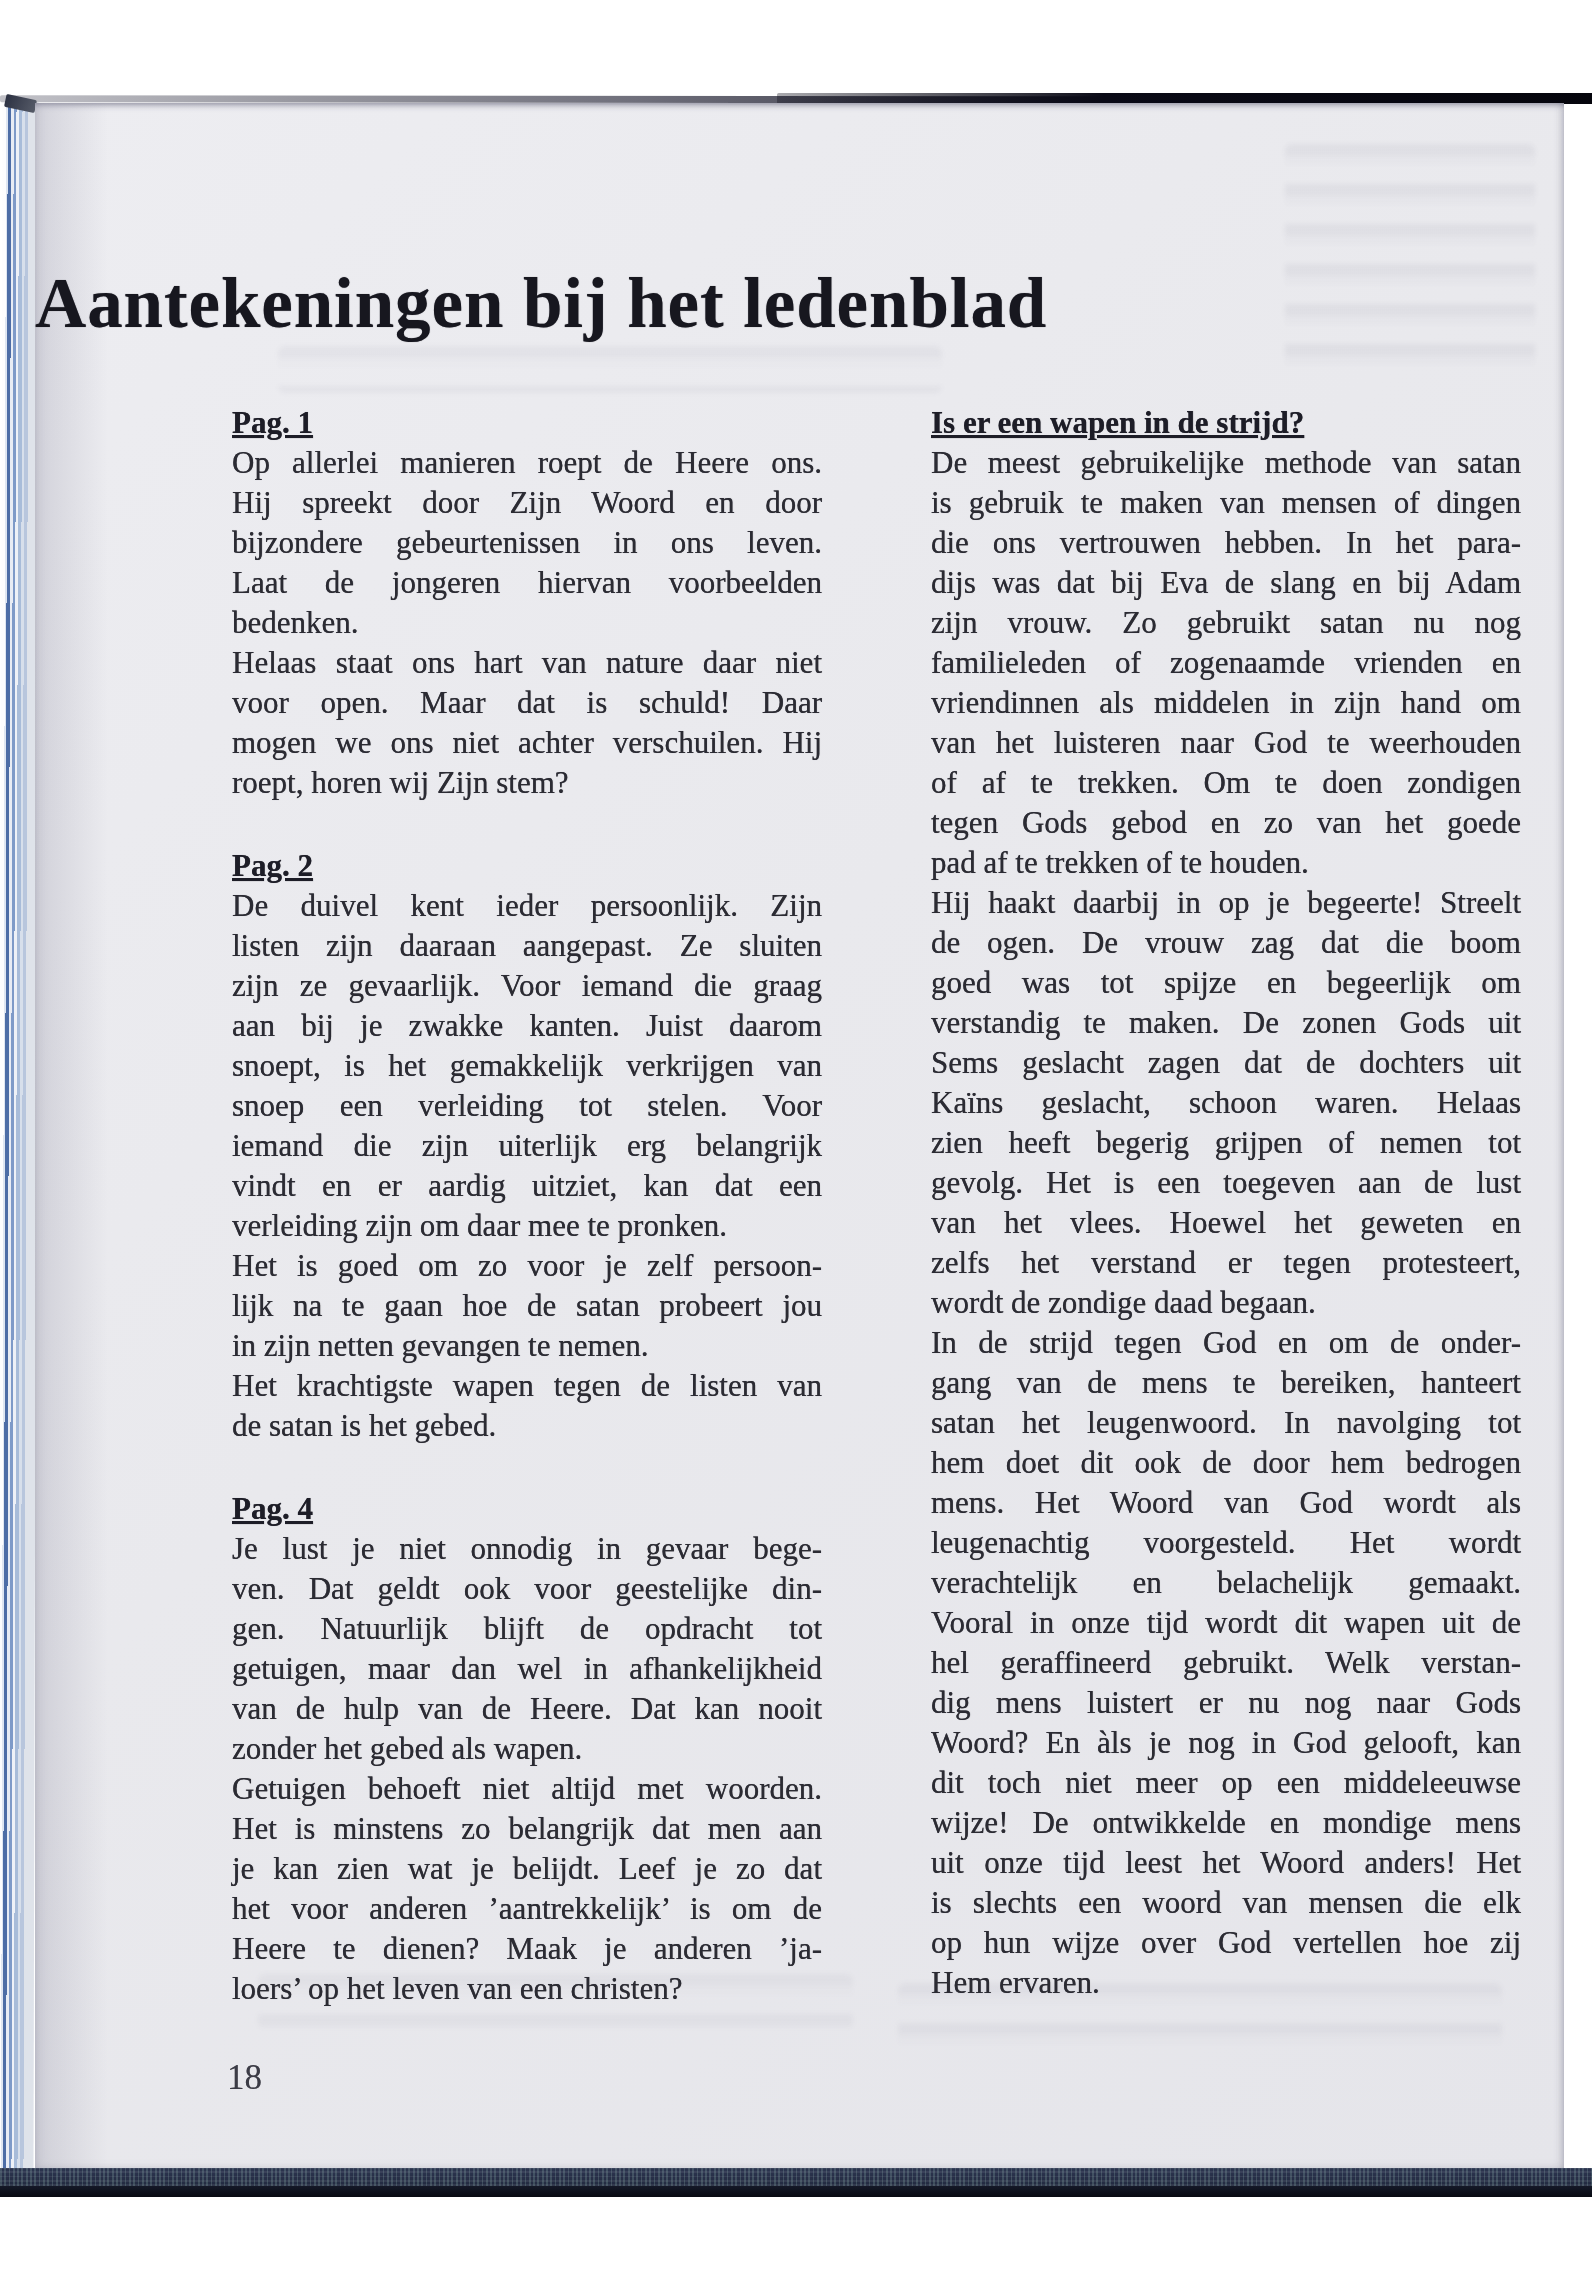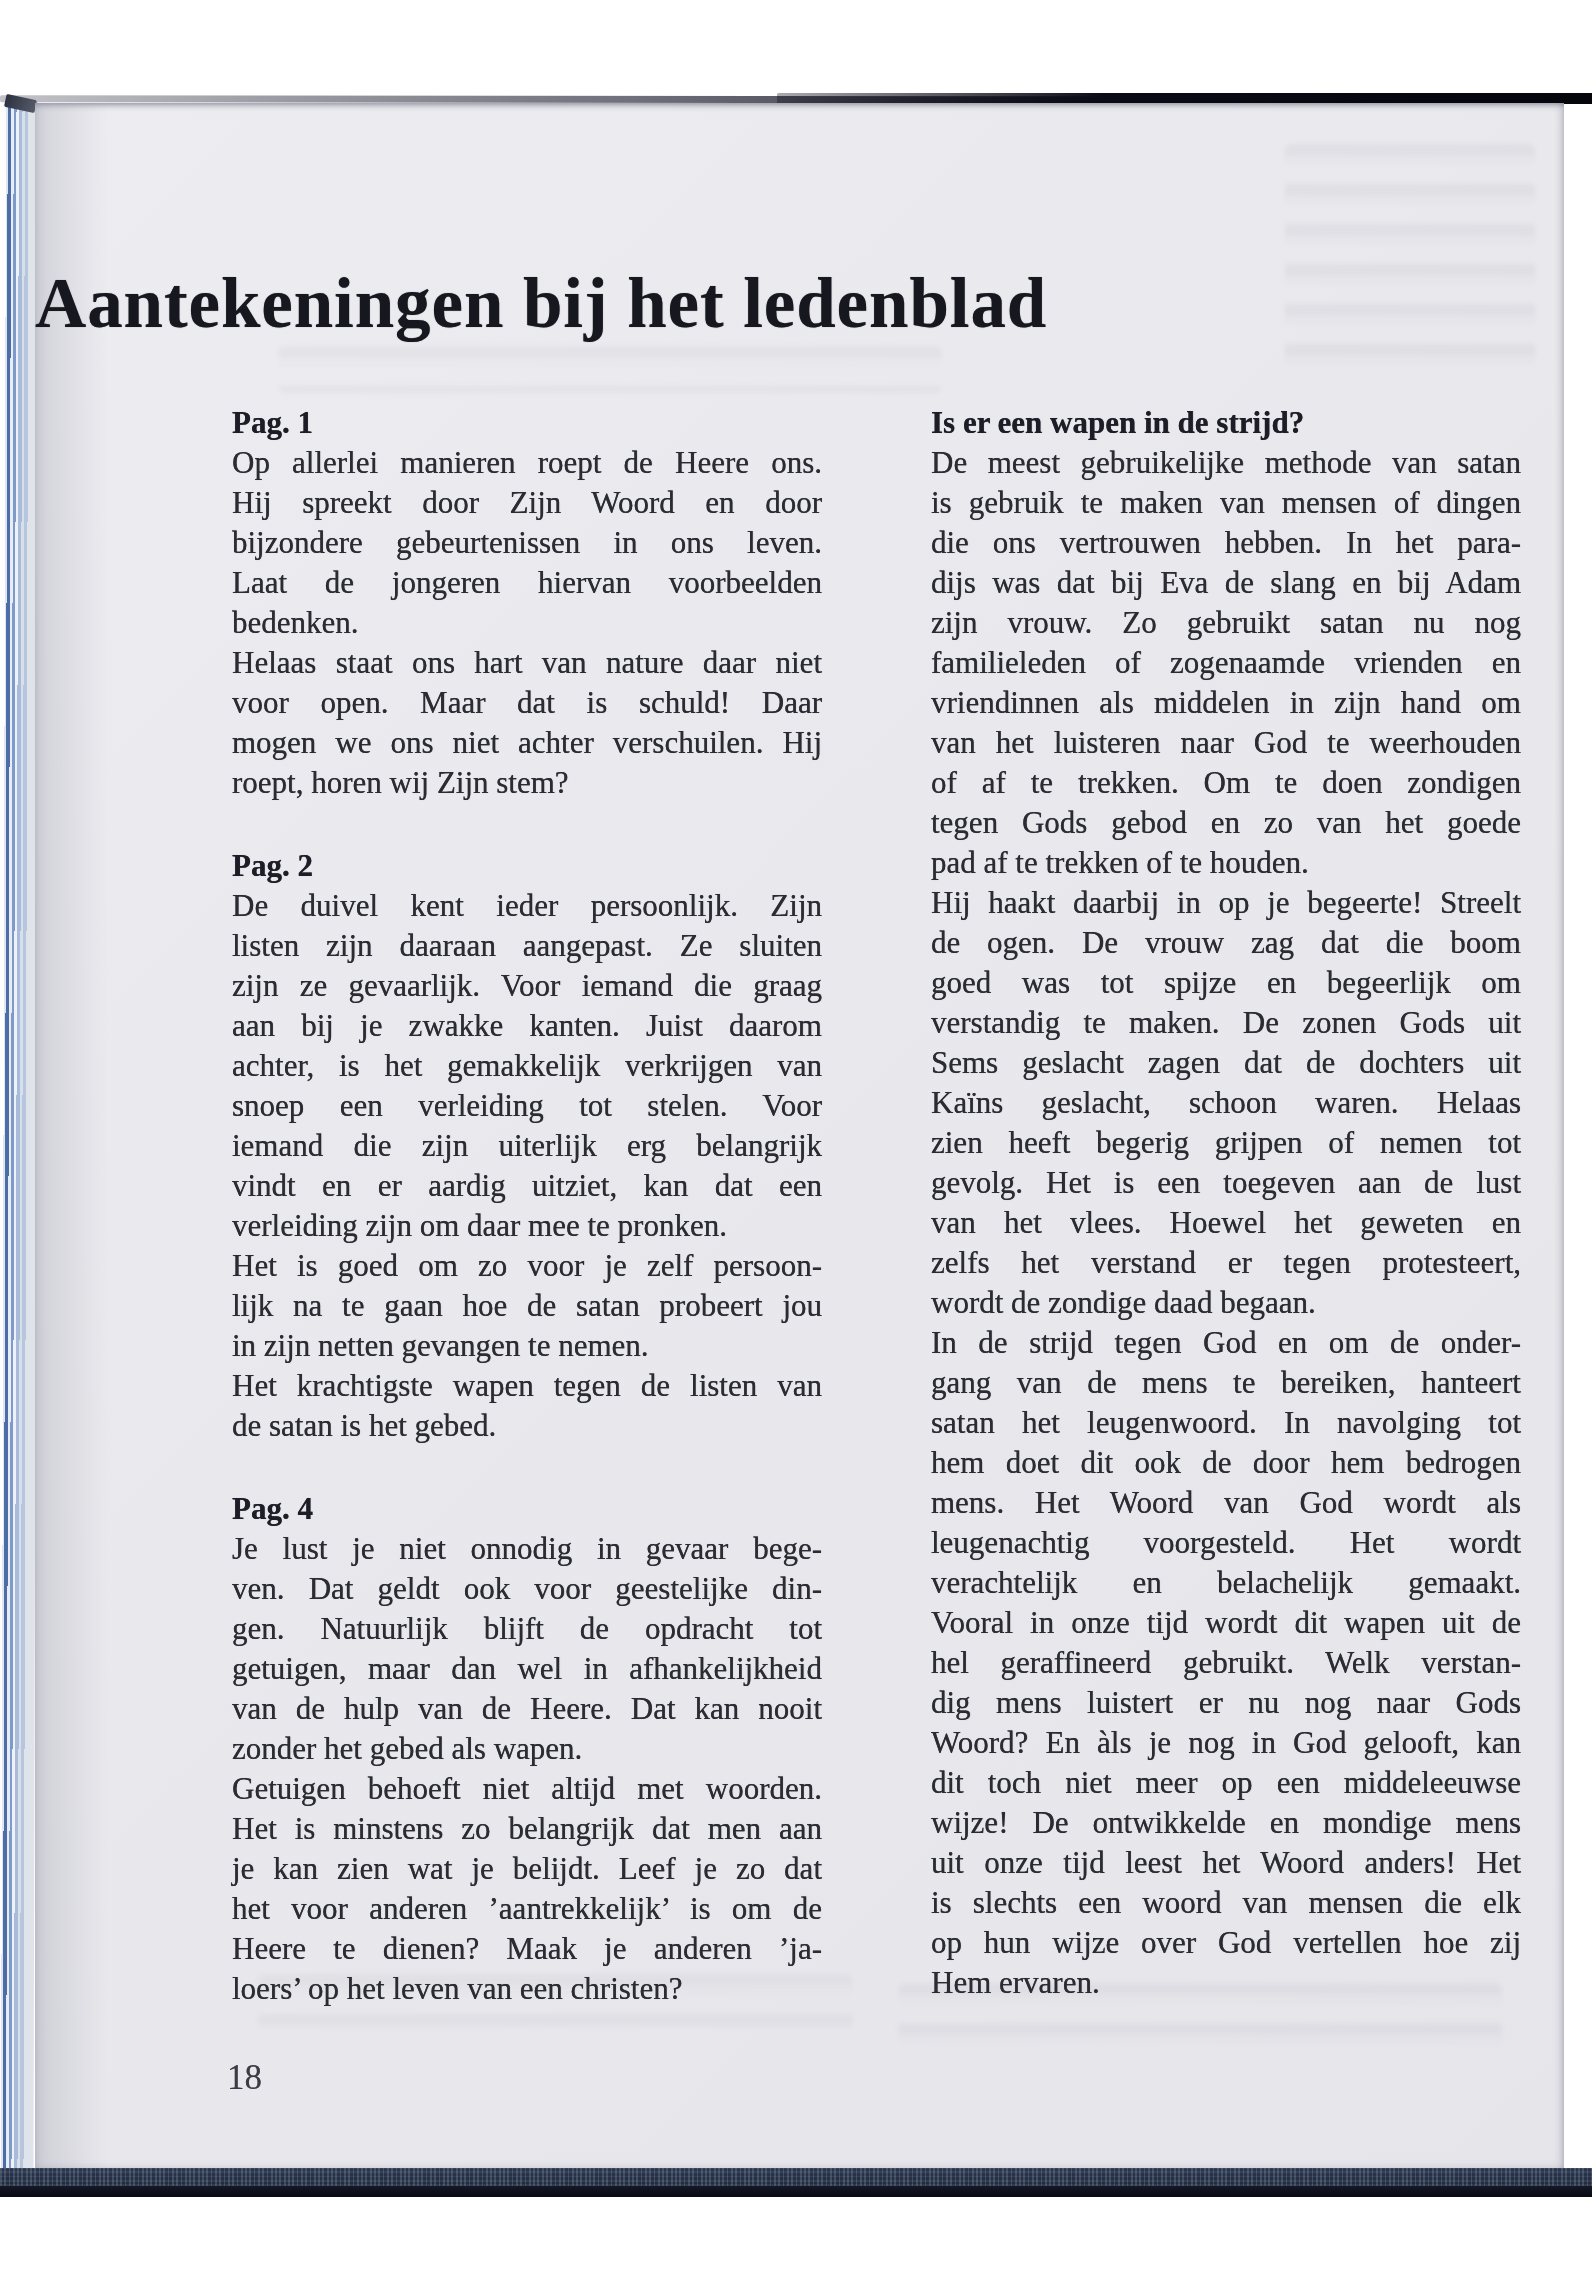--- a/index.html
+++ b/index.html
@@ -51,21 +51,21 @@
   .col{
     position:absolute;top:300px;width:590px;
     font-size:31px;line-height:40px;color:#2b2b33;
     text-shadow:0 0 0.5px rgba(43,43,51,0.75), 0.3px 0.3px 0.8px rgba(43,43,51,0.30);
   }
   .col-left{left:197px;}
   .col-right{left:896px;}
   .section + .section{margin-top:43px;}
   .ln{text-align:justify;text-align-last:justify;-moz-text-align-last:justify;min-height:40px;}
   .ln.last{text-align-last:left;-moz-text-align-last:left;}
-  .heading{font-weight:bold;color:#1d1d27;text-align-last:left;-moz-text-align-last:left;}
+  .heading{font-weight:bold;color:#1d1d27;text-align-last:left;text-decoration:underline;-moz-text-align-last:left;}
   .page-number{
     position:absolute;left:192px;top:1955px;font-size:35px;color:#3c3c46;
     text-shadow:0 0 0.5px rgba(60,60,70,0.6);
   }
   
   .ghost{
     position:absolute;border-radius:7px;opacity:0.75;filter:blur(2.6px);
     background:repeating-linear-gradient(180deg,
       rgba(95,95,120,0.10) 0 12px, rgba(95,95,120,0.03) 12px 21px, rgba(95,95,120,0) 21px 40px);
   }
@@ -121,21 +121,21 @@
           <div class="ln">voor open. Maar dat is schuld! Daar</div>
           <div class="ln">mogen we ons niet achter verschuilen. Hij</div>
           <div class="ln last">roept, horen wij Zijn stem?</div>
         </div>
         <div class="section">
           <div class="ln heading last">Pag. 2</div>
           <div class="ln">De duivel kent ieder persoonlijk. Zijn</div>
           <div class="ln">listen zijn daaraan aangepast. Ze sluiten</div>
           <div class="ln">zijn ze gevaarlijk. Voor iemand die graag</div>
           <div class="ln">aan bij je zwakke kanten. Juist daarom</div>
-          <div class="ln">achter, is het gemakkelijk verkrijgen van</div>
+          <div class="ln">snoept, is het gemakkelijk verkrijgen van</div>
           <div class="ln">snoep een verleiding tot stelen. Voor</div>
           <div class="ln">iemand die zijn uiterlijk erg belangrijk</div>
           <div class="ln">vindt en er aardig uitziet, kan dat een</div>
           <div class="ln last">verleiding zijn om daar mee te pronken.</div>
           <div class="ln">Het is goed om zo voor je zelf persoon-</div>
           <div class="ln">lijk na te gaan hoe de satan probeert jou</div>
           <div class="ln last">in zijn netten gevangen te nemen.</div>
           <div class="ln">Het krachtigste wapen tegen de listen van</div>
           <div class="ln last">de satan is het gebed.</div>
         </div>

